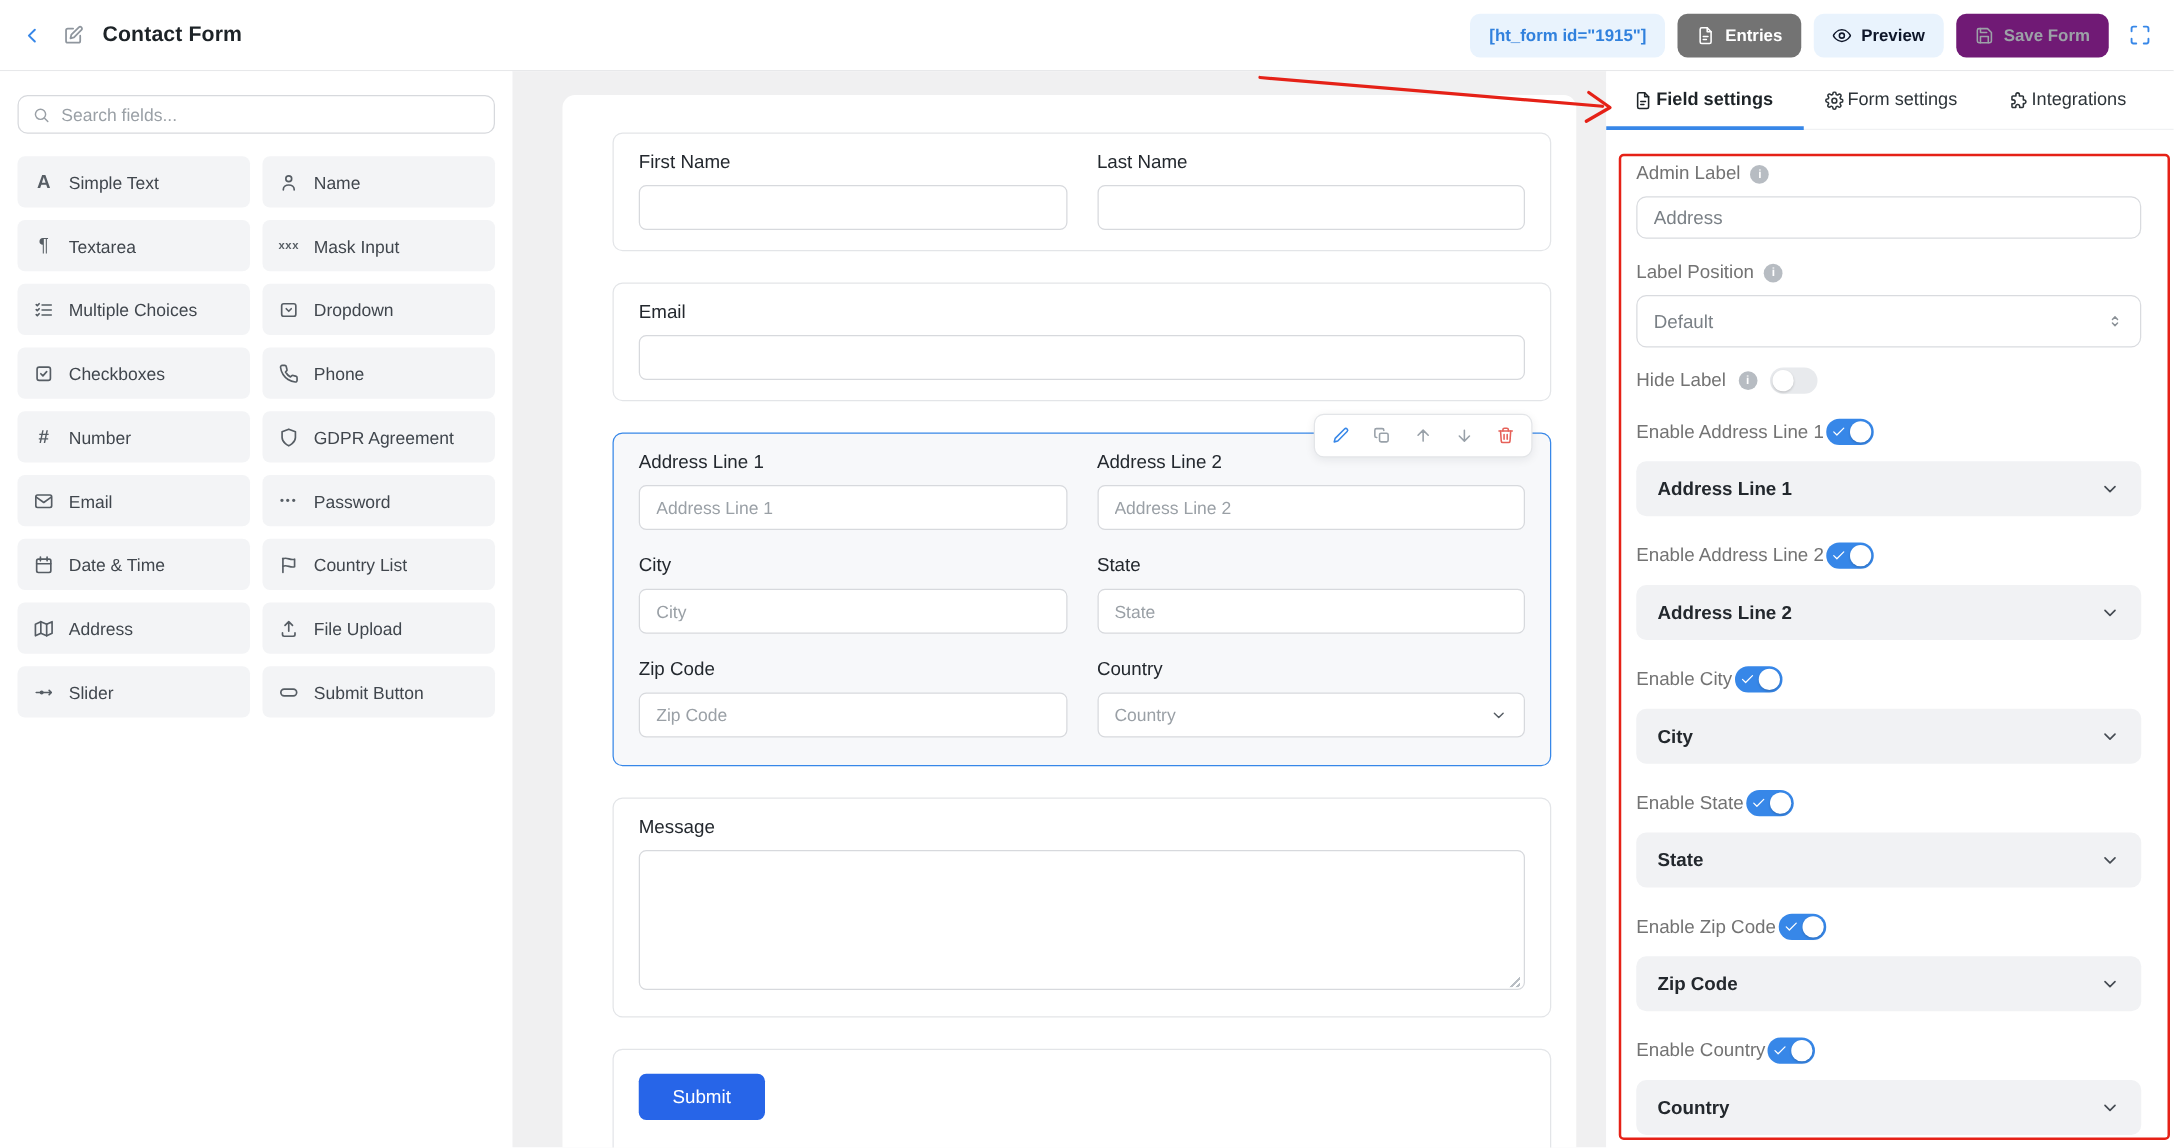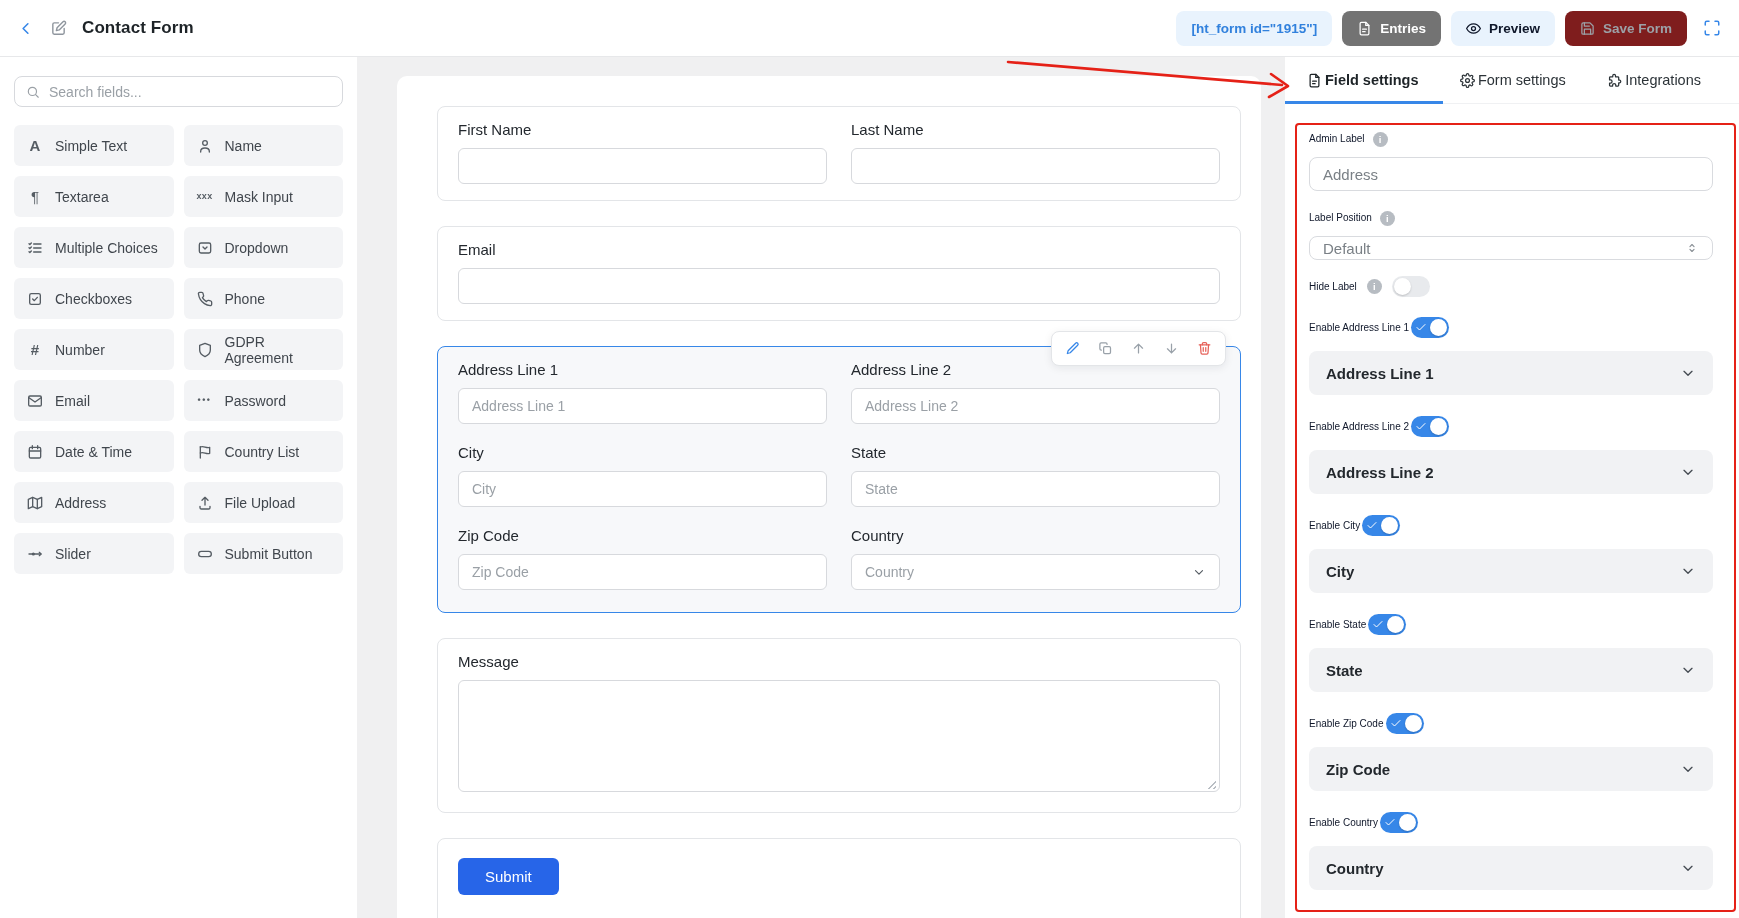--- a/index.html
+++ b/index.html
@@ -19,28 +19,28 @@
   .pencil-ic { color:#8f969e; } .pencil-ic svg{width:17px;height:17px;}
   .page-title { font-size:17px; font-weight:700; color:#1d2327; letter-spacing:.1px; }
   .h-right { display:flex; align-items:center; gap:10px; }
   .hbtn { border:none; border-radius:8px; height:35px; padding:0 15px; font-size:13.5px;
     font-weight:600; display:inline-flex; align-items:center; gap:8px; cursor:pointer;
     font-family:inherit; }
   .hbtn .icon svg{ width:15px; height:15px; }
   .chip { background:#e9f3fd; color:#3181dd; }
   .btn-entries { background:#737373; color:#fff; }
   .btn-preview { background:#e9f3fd; color:#0f172a; }
-  .btn-save { background:#7f1d1d; color:#9ca1a7; cursor:default; }
+  .btn-save { background:#701a75; color:#9ca1a7; cursor:default; }
   .fs-btn { color:#3787e8; margin-left:6px; cursor:pointer; } .fs-btn svg{width:18px;height:18px;}
 
   
   .main { display:flex; height:861px; }
 
   
-  .sidebar { width:357px; background:#fff; padding:19px 14px 0; }
+  .sidebar { width:410px; background:#fff; padding:19px 14px 0; }
   .searchbox { height:31px; border:1px solid #d7d9dd; border-radius:8px; display:flex;
     align-items:center; gap:9px; padding:0 11px; color:#9aa0a6; margin-bottom:18px; background:#fff; }
   .searchbox .icon svg{ width:14px; height:14px; }
   .searchbox input { border:none; outline:none; font-size:14px; width:100%; color:#3c434a;
     font-family:inherit; background:transparent; }
   input::placeholder, textarea::placeholder { color:#9aa0a6; }
   .field-grid { display:grid; grid-template-columns:1fr 1fr; gap:10px 10px; }
   .field-item { height:41px; background:#f3f4f6; border-radius:6px; display:flex;
     align-items:center; gap:11px; padding:0 12px; font-size:14px; color:#40464d; cursor:grab; }
   .field-item .icon { width:18px; color:#565d64; }
@@ -80,27 +80,27 @@
   
   .settings { width:454px; background:#fff; position:relative; }
   .tabs { height:47px; display:flex; align-items:center; justify-content:space-between;
     padding:0 38px 0 22px; position:relative; border-bottom:1px solid #f0f1f3; }
   .tab { display:flex; align-items:center; gap:3px; font-size:14.5px; color:#2c3338; cursor:pointer; }
   .tab.active { font-weight:700; color:#1d2327; }
   .tab .icon svg{ width:15px; height:15px; }
   .tab-underline { position:absolute; left:0; bottom:-1px; width:158px; height:3px; background:#3787e8; }
   .settings-body { padding:26px 26px 0 24px; }
   .slabel-row { display:flex; align-items:center; gap:8px; margin-bottom:9px; }
-  .slabel { font-size:10px; color:#0f172a; line-height:18px; }
+  .slabel { font-size:15px; color:#737373; line-height:18px; }
   .info { width:15px; height:15px; border-radius:50%; background:#b7bcc2; color:#fff;
     font-size:9.5px; font-weight:700; display:inline-flex; align-items:center;
     justify-content:center; cursor:pointer; }
   .sinput { height:34px; width:100%; border:1px solid #d9dbdf; border-radius:8px; background:#fff;
     font-size:15px; color:#7a8086; padding:0 13px; font-family:inherit; outline:none; margin-bottom:18px; }
-  .sselect { height:24px; border:1px solid #d9dbdf; border-radius:8px; display:flex;
+  .sselect { height:42px; border:1px solid #d9dbdf; border-radius:8px; display:flex;
     align-items:center; justify-content:space-between; padding:0 13px; font-size:15px;
     color:#7a8086; margin-bottom:16px; cursor:pointer; background:#fff; }
   .sselect .icon{ color:#8a9096; } .sselect .icon svg{ width:14px; height:14px; }
   .inline-row { display:flex; align-items:center; gap:10px; margin-bottom:20px; }
   .toggle { width:38px; height:21px; border-radius:11px; position:relative; display:inline-block;
     cursor:pointer; flex:0 0 auto; }
   .toggle .knob { position:absolute; top:2px; width:17px; height:17px; border-radius:50%;
     background:#fff; box-shadow:0 1px 2px rgba(0,0,0,.18); }
   .toggle.on { background:#3787e8; }
   .toggle.on .knob { right:2px; }

